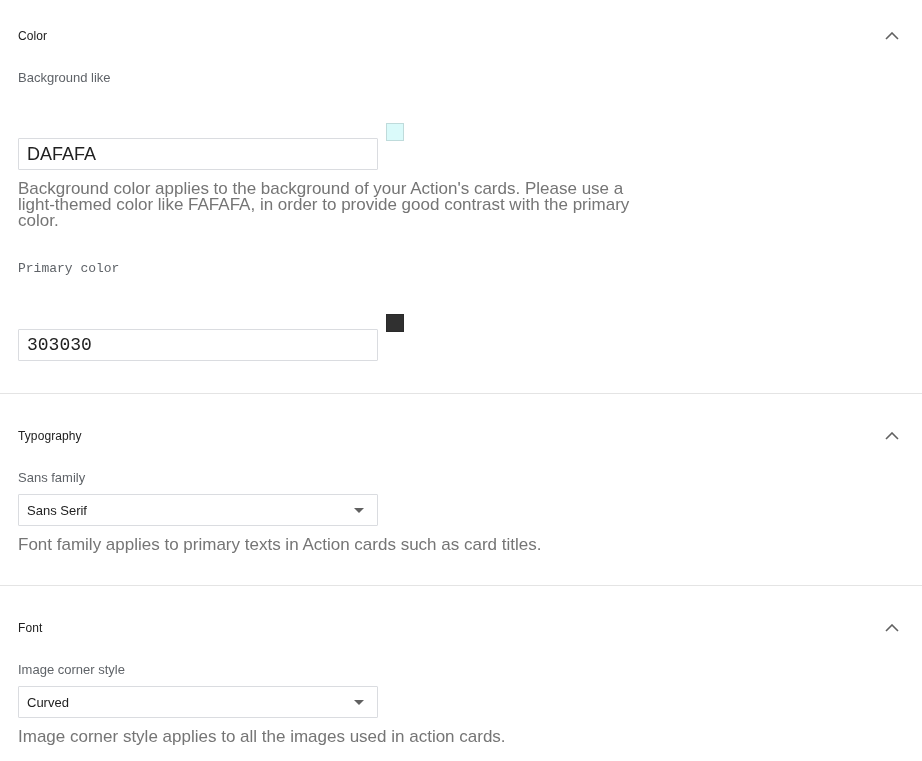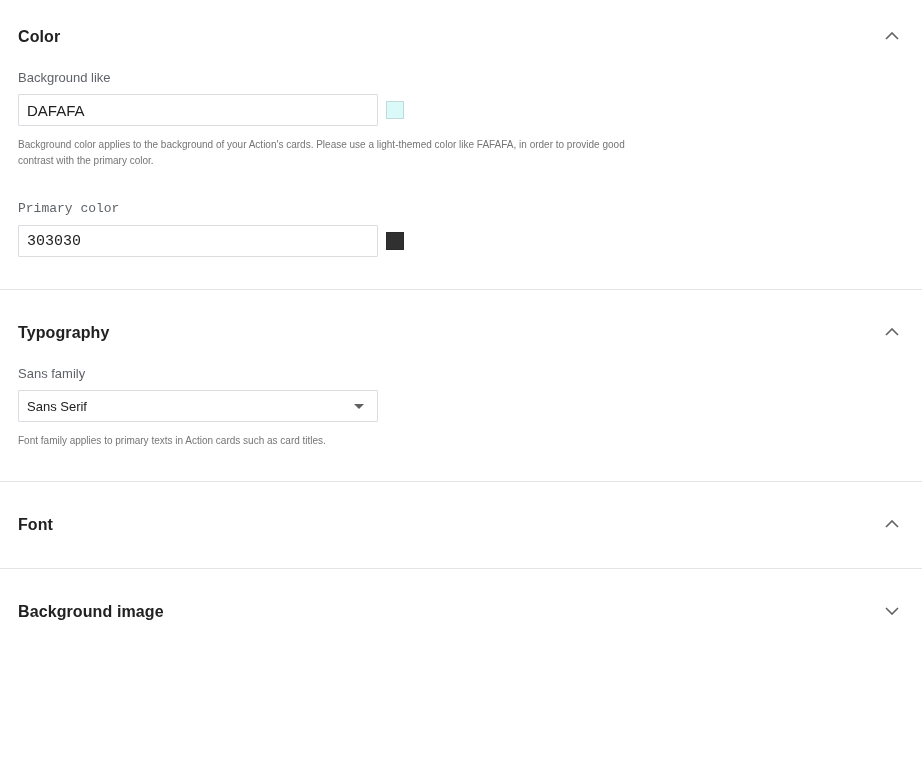--- a/index.html
+++ b/index.html
@@ -18,22 +18,22 @@
 
   .sec-head {
     display: flex;
     align-items: center;
     justify-content: space-between;
     padding: 0 18px;
     cursor: pointer;
   }
   .sec-title {
     margin: 0;
-    font-size: 16px;
-    font-weight: 700;
+    font-size: 12px;
+    font-weight: 400;
     line-height: 19px;
     color: #212121;
     letter-spacing: 0.1px;
   }
   .chev-btn {
     background: none;
     border: none;
     padding: 0;
     margin: 0;
     width: 24px;
@@ -53,35 +53,36 @@
     line-height: 16px;
     color: #5f6368;
   }
   .input-row { display: flex; align-items: center; margin-top: 8px; }
   .text-input {
     width: 360px;
     height: 32px;
     border: 1px solid #dadce0;
     border-radius: 1px;
     padding: 0 8px;
-    font-size: 15px;
+    font-size: 18px;
     color: #212121;
     font-family: inherit;
     outline: none;
     background: #fff;
+    margin-top: 44px;
   }
   .swatch {
     width: 18px;
     height: 18px;
     margin-left: 8px;
     border: 1px solid rgba(0,0,0,0.12);
   }
   .help-text {
     margin: 11px 0 0;
-    font-size: 10px;
+    font-size: 17px;
     line-height: 16px;
     color: #757575;
     max-width: 615px;
   }
   .select-box {
     width: 360px;
     height: 32px;
     margin-top: 8px;
     border: 1px solid #dadce0;
     border-radius: 1px;
@@ -162,20 +163,28 @@
     <h2 class="sec-title">Font</h2>
     <button class="chev-btn">
       <span>
         <svg width="14" height="8" viewBox="0 0 14 8">
             <polyline points="1,7 7,1 13,7" fill="none" stroke="#616161" stroke-width="1.6"></polyline>
           </svg>
       </span>
     </button>
   </div>
 
+  <div class="field">
+    <label class="field-label">Image corner style</label>
+    <div class="select-box">
+      <span>Curved</span>
+      <span class="arrow-down"></span>
+    </div>
+    <p class="help-text">Image corner style applies to all the images used in action cards.</p>
+  </div>
 </section>
 
 <section class="panel rest last">
   <div class="sec-head">
     <h2 class="sec-title">Background image</h2>
     <button class="chev-btn">
       <span>
         <svg width="14" height="8" viewBox="0 0 14 8">
             <polyline points="1,1 7,7 13,1" fill="none" stroke="#616161" stroke-width="1.6"></polyline>
           </svg>

